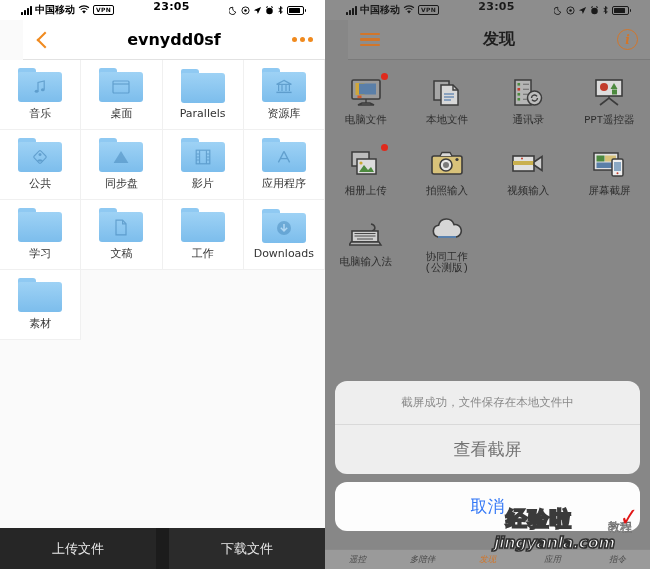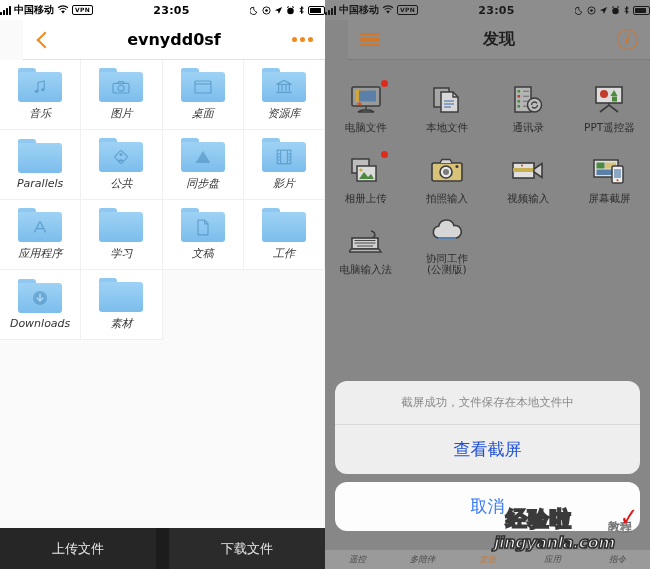--- a/index.html
+++ b/index.html
@@ -8,22 +8,22 @@
     font-family:"DejaVu Sans","Liberation Sans",sans-serif;
     background:#ffffff;overflow:hidden;
   }
   .screen{display:flex;width:650px;height:569px;}
 
   
   .panel{width:325px;height:569px;position:relative;overflow:hidden;}
 
   
   .statusbar{
-    height:20px;display:flex;align-items:center;
-    font-size:10px;font-weight:bold;padding:0 0;box-sizing:border-box;
+    height:20px;display:flex;
+    font-size:10px;font-weight:bold;padding:0 21px;box-sizing:border-box;
   }
   .sb-left{display:flex;align-items:center;gap:3px;}
   .sb-mid{flex:1;text-align:center;font-size:11px;letter-spacing:.3px;}
   .sb-right{display:flex;align-items:center;gap:3px;}
   .signal{display:flex;align-items:flex-end;gap:1px;height:9px;}
   .signal i{width:2px;background:currentColor;display:block;border-radius:.5px;}
   .signal i:nth-child(1){height:3px;}
   .signal i:nth-child(2){height:5px;}
   .signal i:nth-child(3){height:7px;}
   .signal i:nth-child(4){height:9px;}
@@ -52,21 +52,20 @@
   }
   .dots{margin-left:auto;display:flex;gap:3px;cursor:pointer;}
   .dots i{width:5px;height:5px;border-radius:50%;background:#f08a1e;display:block;}
 
   .folder-grid{display:flex;flex-wrap:wrap;background:#fafafa;}
   .fcell{
     width:81.25px;height:70px;box-sizing:border-box;
     background:#fff;border-right:1px solid #f0f0f0;border-bottom:1px solid #f0f0f0;
     display:flex;flex-direction:column;align-items:center;justify-content:center;gap:4px;
     cursor:pointer;
-    font-style:italic;
   }
   .fcell.empty{background:#fafafa;border-right-color:transparent;border-bottom-color:transparent;cursor:default;}
   .flabel{font-size:11px;color:#333;white-space:nowrap;}
   .folder{position:relative;width:44px;height:34px;}
   .folder .tab{
     position:absolute;left:0;top:0;width:18px;height:6px;
     background:#8fc9f2;border-radius:2px 3px 0 0;
   }
   .folder .body{
     position:absolute;left:0;top:4px;width:44px;height:30px;
@@ -94,22 +93,22 @@
   .hamburger i{display:block;height:2.5px;background:#d2762a;border-radius:1px;}
   .info-ic{
     margin-left:auto;width:19px;height:19px;border-radius:50%;border:1.6px solid #d2762a;
     color:#d2762a;font-size:12px;font-weight:bold;font-style:italic;
     display:flex;align-items:center;justify-content:center;font-family:"DejaVu Serif",serif;cursor:pointer;
   }
 
   .app-grid{display:flex;flex-wrap:wrap;background:#878787;padding-top:2px;}
   .acell{
     width:81.25px;height:71px;box-sizing:border-box;
-    display:flex;flex-direction:column;align-items:center;justify-content:flex-end;
-    padding-top:6px;gap:4px;cursor:pointer;position:relative;
+    display:flex;flex-direction:column;align-items:center;justify-content:center;
+    padding-top:6px;gap:4px;cursor:pointer;position:relative;font-family:Liberation Mono, monospace;
   }
   .acell.empty{cursor:default;}
   .alabel{font-size:10.5px;color:#2e2e2e;text-align:center;line-height:11px;white-space:nowrap;}
   .aicon{width:40px;height:36px;position:relative;display:flex;align-items:center;justify-content:center;}
   .badge{
     position:absolute;right:-2px;top:-2px;width:7px;height:7px;border-radius:50%;
     background:#e02a1c;display:block;
   }
 
   
@@ -117,21 +116,21 @@
     position:absolute;left:10px;right:10px;bottom:38px;
   }
   .sheet-group{
     background:#f2f2f2;border-radius:12px;overflow:hidden;opacity:.97;
   }
   .sheet-msg{
     padding:14px 28px;text-align:center;font-size:11.5px;color:#8a8a8a;
     border-bottom:1px solid #dcdcdc;line-height:15px;
   }
   .sheet-action{
-    padding:13px 12px;text-align:center;font-size:17px;color:#1d4ed8;cursor:pointer;
+    padding:13px 12px;text-align:center;font-size:17px;color:#737373;cursor:pointer;
   }
   .sheet-cancel{
     margin-top:8px;background:#fdfdfd;border-radius:12px;
     padding:13px 12px;text-align:center;font-size:17px;color:#3478f6;cursor:pointer;
   }
 
   
   .tabbar{
     position:absolute;left:0;bottom:0;width:325px;height:19px;display:flex;
     background:#9a9a9a;border-top:1px solid #8a8a8a;align-items:center;font-style:italic;
@@ -228,67 +227,54 @@
             <svg width="16" height="16" viewBox="0 0 16 16">
               <path d="M6 12.2 V3.4 L12.2 2 V10.6" fill="none" stroke="#3d7fb3" stroke-width="1.2"></path>
               <ellipse cx="4.6" cy="12.3" rx="1.9" ry="1.5" fill="#3d7fb3"></ellipse>
               <ellipse cx="10.8" cy="10.7" rx="1.9" ry="1.5" fill="#3d7fb3"></ellipse>
             </svg>
           </div>
         </div>
         <div class="flabel">音乐</div>
       </div>
 
-      <div class="fcell">
-        <div class="folder">
-          <div class="tab"></div>
-          <div class="body">
-            <svg width="18" height="15" viewBox="0 0 18 15">
-              <rect x="1" y="3.4" width="16" height="9.6" rx="1.6" fill="none" stroke="#3d7fb3" stroke-width="1.2"></rect>
-              <path d="M5.6 3.4 L6.8 1.6 L11.2 1.6 L12.4 3.4" fill="none" stroke="#3d7fb3" stroke-width="1.2"></path>
-              <circle cx="9" cy="8.2" r="3" fill="none" stroke="#3d7fb3" stroke-width="1.2"></circle>
-            </svg>
-          </div>
-        </div>
-        <div class="flabel">图片</div>
-      </div>
 
       <div class="fcell">
         <div class="folder">
           <div class="tab"></div>
           <div class="body">
             <svg width="18" height="14" viewBox="0 0 18 14">
               <rect x="1" y="1" width="16" height="12" rx="1" fill="none" stroke="#3d7fb3" stroke-width="1.2"></rect>
               <path d="M1 4 H17" stroke="#3d7fb3" stroke-width="1.2"></path>
             </svg>
           </div>
         </div>
         <div class="flabel">桌面</div>
+      </div>
+
+      <div class="fcell">
+        <div class="folder">
+          <div class="tab"></div>
+            <div class="body"></div>
+        </div>
+        <div class="flabel">Parallels</div>
       </div>
 
       <div class="fcell">
         <div class="folder">
           <div class="tab"></div>
           <div class="body">
             <svg width="18" height="16" viewBox="0 0 18 16">
               <path d="M9 1.4 L16.4 5.4 H1.6 Z" fill="none" stroke="#3d7fb3" stroke-width="1.2"></path>
               <path d="M3.6 6 V12 M7 6 V12 M11 6 V12 M14.4 6 V12" stroke="#3d7fb3" stroke-width="1.2"></path>
               <path d="M1.4 13.4 H16.6" stroke="#3d7fb3" stroke-width="1.4"></path>
             </svg>
           </div>
         </div>
         <div class="flabel">资源库</div>
-      </div>
-
-      <div class="fcell">
-        <div class="folder">
-          <div class="tab"></div>
-            <div class="body"></div>
-        </div>
-        <div class="flabel">Parallels</div>
       </div>
 
       <div class="fcell">
         <div class="folder">
           <div class="tab"></div>
           <div class="body">
             <svg width="18" height="18" viewBox="0 0 18 18">
               <rect x="9" y="2.2" width="9.6" height="9.6" rx="1.4" transform="rotate(45 9 2.2)" fill="none" stroke="#3d7fb3" stroke-width="1.1"></rect>
               <circle cx="9" cy="6.6" r="1.5" fill="#3d7fb3"></circle>
               <path d="M6 13.4 C6.4 10.6 11.6 10.6 12 13.4 Z" fill="#3d7fb3"></path>

